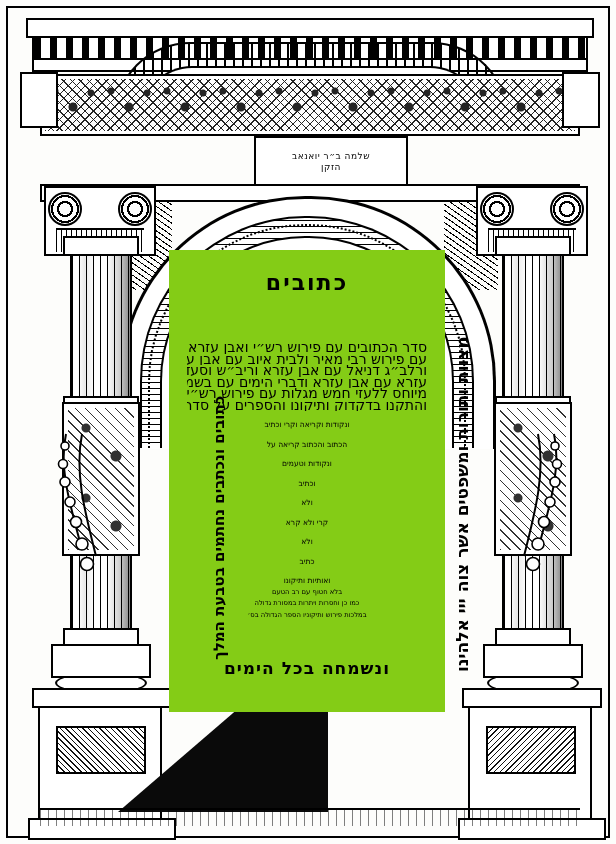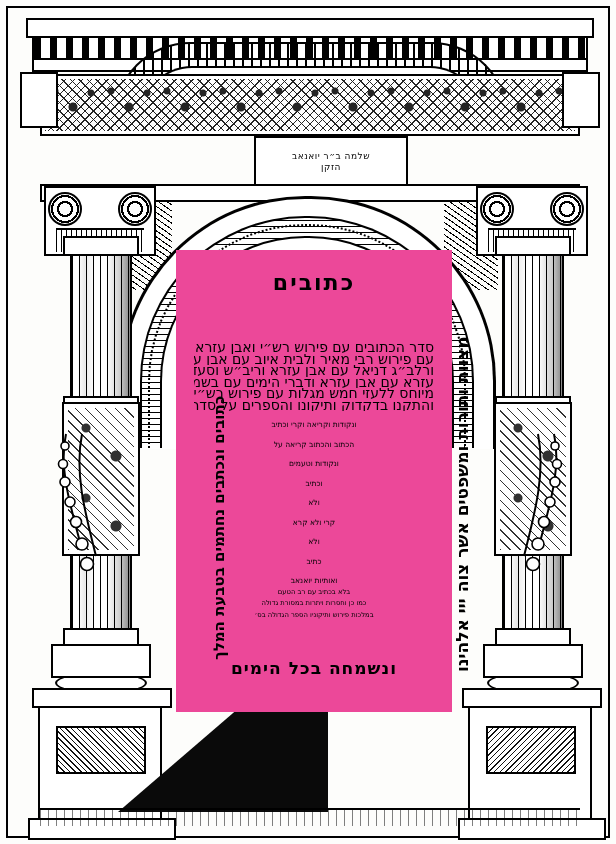--- a/index.html
+++ b/index.html
@@ -200,22 +200,22 @@
   }
   .spandrel-l,.spandrel-r{
     position:absolute;top:200px;width:54px;height:90px;
     background:repeating-linear-gradient(35deg,#000 0 1px,transparent 1px 5px);
   }
   .spandrel-l{left:118px;}
   .spandrel-r{right:118px;}
 
   
   .text-panel{
-    position:absolute;left:176px;top:250px;width:276px;height:462px;
-    background:#ec4899;
+    position:absolute;left:169px;top:250px;width:276px;height:462px;
+    background:#84cc16;
   }
   .hebrew{
     direction:rtl;unicode-bidi:bidi-override;
     font-family:"DejaVu Sans", sans-serif;
     color:#000;text-align:center;
   }
   .t-kethuvim{
     position:absolute;left:0;right:0;top:20px;
     font-size:22px;font-weight:bold;letter-spacing:2px;
   }
@@ -402,22 +402,22 @@
       <span class="l">מיוחס ללעזי  חמש מגלות עם פירוש רש״י ואבן עזרא</span>
       <span class="l">והתקנו בדקדוק ותיקונו והספרים על סדר הספרים</span>
       <span class="l sm">ונקודות וקריאה וקרי וכתיב</span>
       <span class="l sm">הכתוב והכתוב קריאה על</span>
       <span class="l sm">ונקודות וטעמים</span>
       <span class="l sm">וכתיב</span>
       <span class="l sm">ולא</span>
       <span class="l sm">קרי ולא קרא</span>
       <span class="l sm">ולא</span>
       <span class="l sm">כתיב</span>
-      <span class="l sm">ואותיות יואנאב</span>
-      <span class="l tiny">בלא בכתיב עם רב הטעם</span>
+      <span class="l sm">ואותיות ותיקונו</span>
+      <span class="l tiny">בלא חטוף עם רב הטעם</span>
       <span class="l tiny">כמו כן וחסרות ויתרות במסורת גדולה</span>
       <span class="l tiny">במלכות פירוש ותיקוניו הספר הגדולה בס׳</span>
     </div>
 
     <div class="hebrew t-bottom">ונשמחה בכל הימים</div>
   </div>
 
   <div class="side-line hebrew" id="side-right">מצוות ותורות ומשפטים אשר צוה ייי אלהינו</div>
   <div class="side-line hebrew" id="side-left">כתובים ונכתבים נחתמים בטבעת המלך</div>
 

